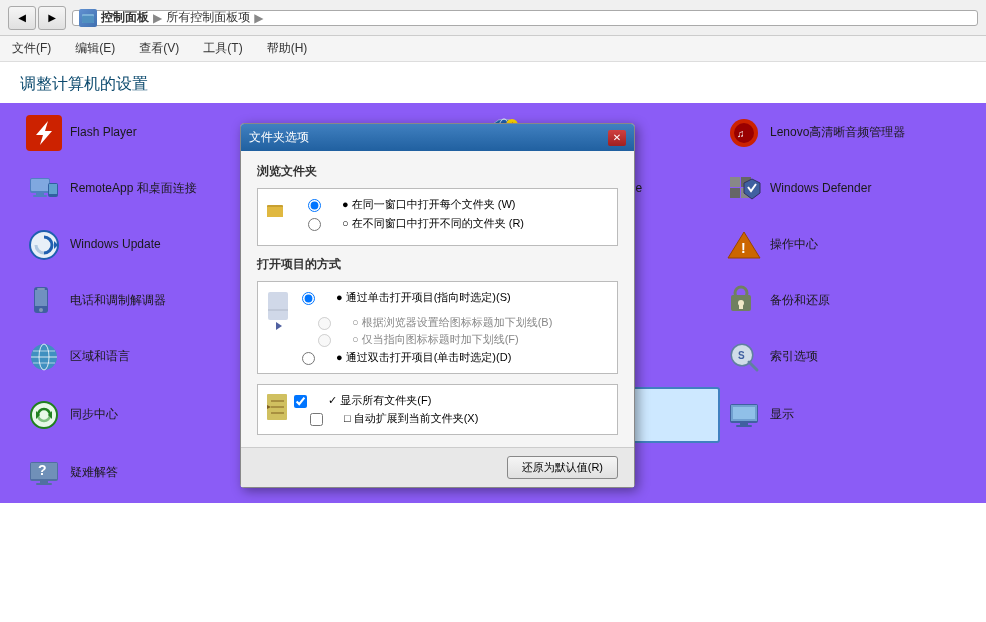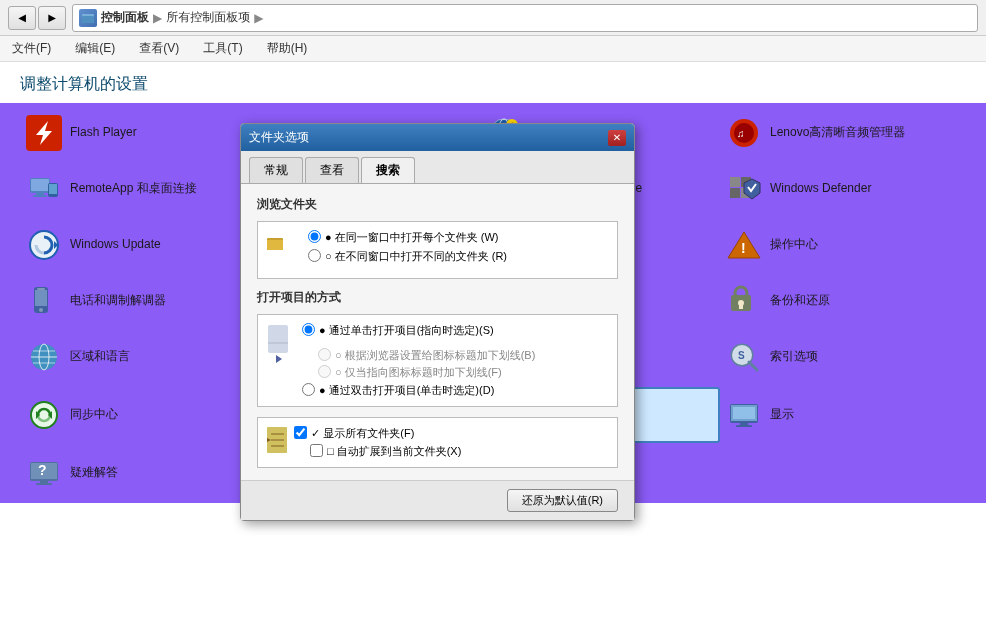--- a/index.html
+++ b/index.html
@@ -27,21 +27,21 @@
       display: flex; align-items: center; justify-content: center;
       cursor: pointer;
       font-size: 10px;
     }
     .breadcrumb-bar {
       display: flex;
       align-items: center;
       background: white;
       border: 1px solid #aaa;
       border-radius: 3px;
-      height: 28px;
+      height: 16px;
       padding: 0 6px;
       flex: 1;
       gap: 4px;
       font-size: 12px;
     }
     .breadcrumb-icon {
       width: 18px; height: 18px;
       background: linear-gradient(135deg, #6090d0, #4070b0);
       border-radius: 2px;
       display: flex; align-items: center; justify-content: center;
@@ -171,22 +171,22 @@
       margin-bottom: 8px;
     }
     .radio-group {
       display: flex;
       flex-direction: column;
       gap: 4px;
       margin-left: 8px;
     }
     .radio-item {
       display: flex;
-      align-items: flex-start;
-      gap: 4px;
+      align-items: flex-end;
+      gap: 21px;
       font-size: 11px;
     }
     .dialog-footer {
       display: flex;
       justify-content: flex-end;
       padding: 8px 16px;
       border-top: 1px solid #ccc;
       background: #e8e8e8;
     }
     .dialog-btn {
@@ -560,25 +560,20 @@
         <rect x="10" y="28" width="16" height="2" rx="1" fill="#5070a0"></rect>
       </svg>
     </div>
     <span class="ctrl-label">疑难解答</span>
   </div>
 
   <div class="dialog-overlay">
     <div class="dialog-titlebar">
       <span>文件夹选项</span>
       <button class="dialog-close">✕</button>
-    </div>
-    <div class="dialog-tabs">
-      <div class="dialog-tab">常规</div>
-      <div class="dialog-tab">查看</div>
-      <div class="dialog-tab active">搜索</div>
     </div>
     <div class="dialog-body">
       <div class="dialog-section-title">浏览文件夹</div>
       <div style="background:white; border:1px solid #bbb; padding:8px; margin-bottom:10px;">
         <div style="display:flex; align-items:center; gap:6px; margin-bottom:6px; font-size:11px;">
           <svg width="28" height="28" viewBox="0 0 28 28">
             <rect x="1" y="5" width="16" height="12" rx="1" fill="#c8a030"></rect>
             <rect x="1" y="7" width="16" height="10" fill="#e0b840"></rect>
           </svg>
           <div class="radio-group">

